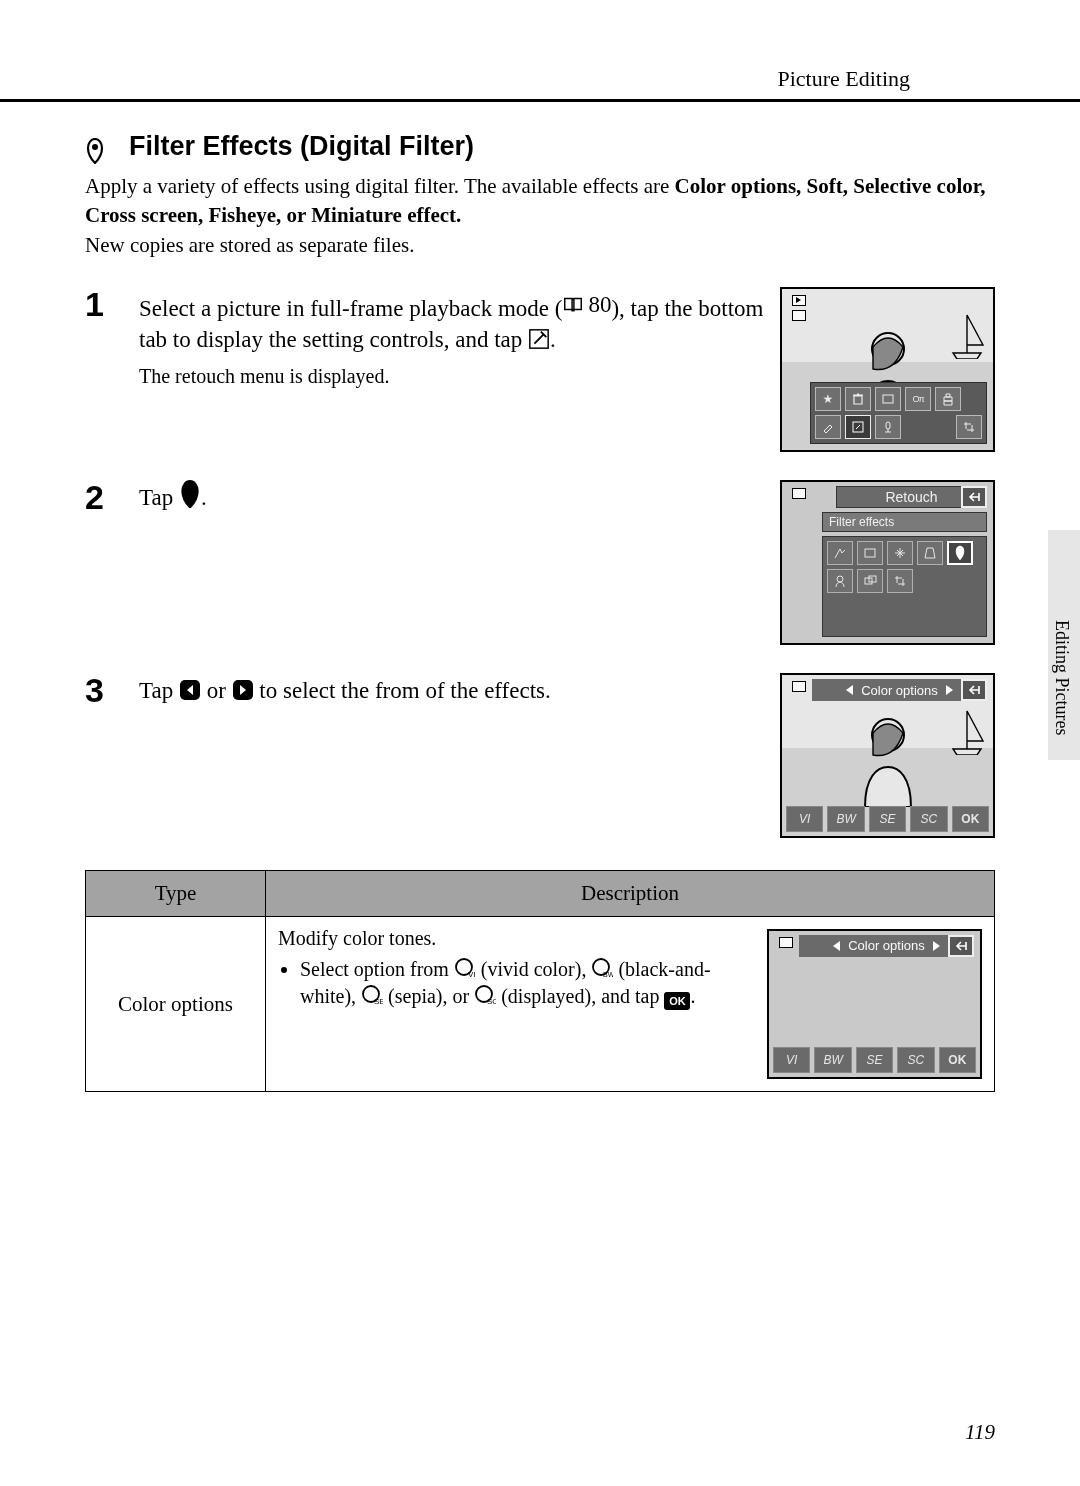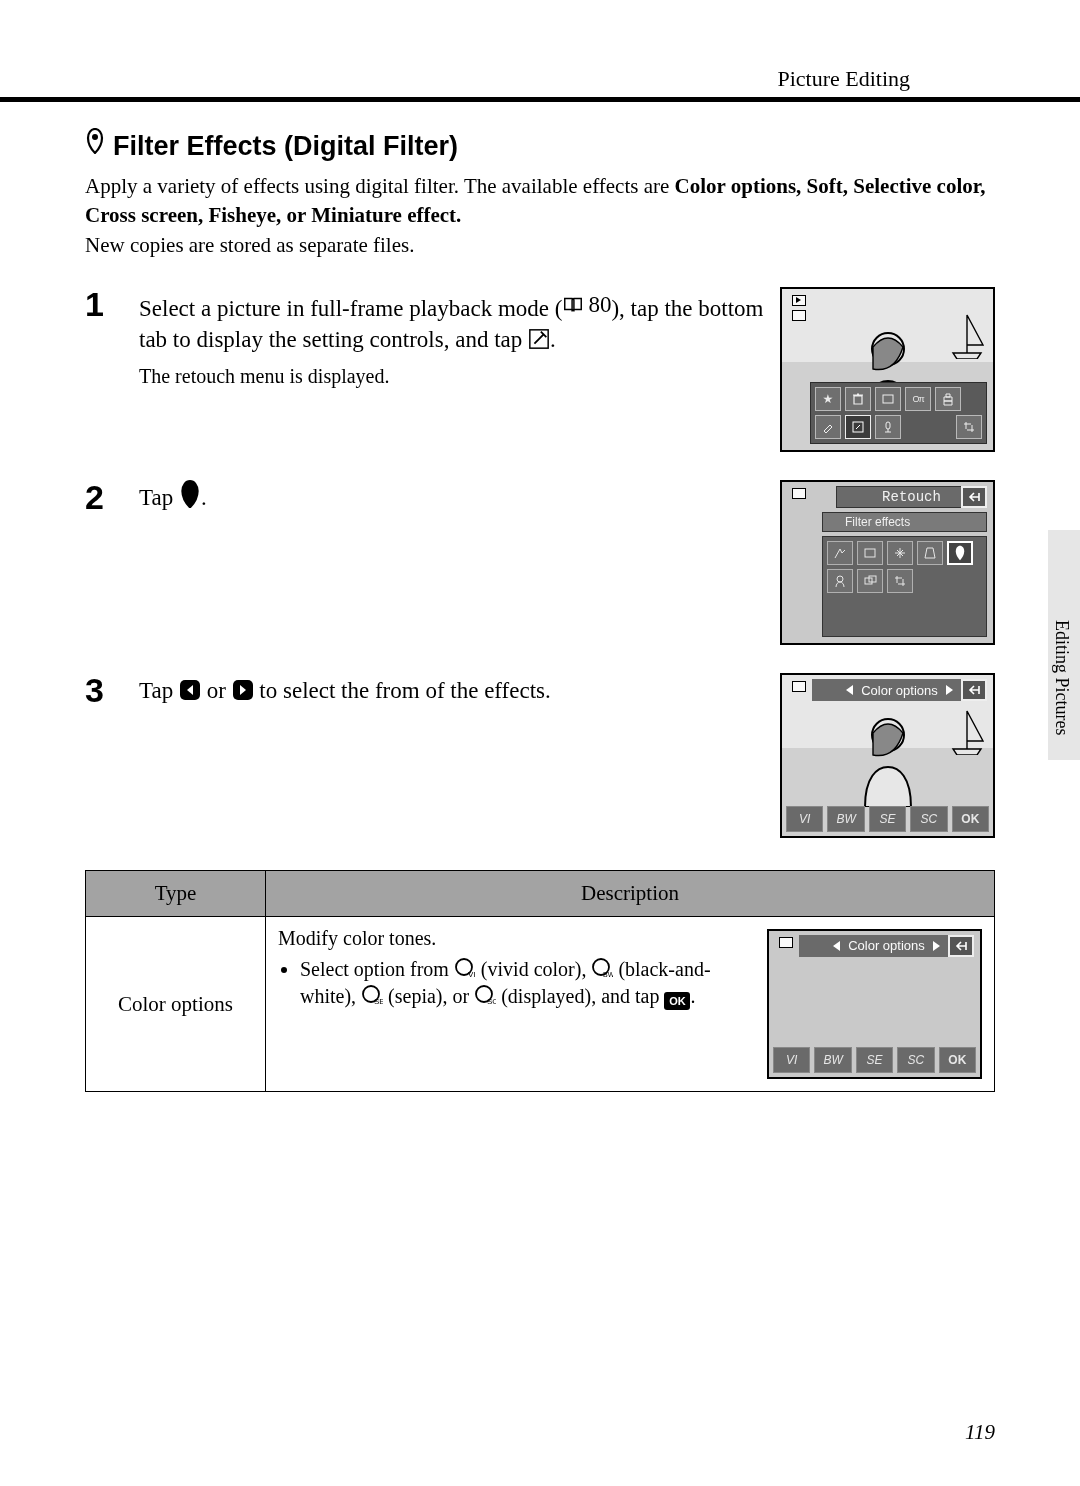--- a/index.html
+++ b/index.html
@@ -15,41 +15,41 @@
     background: #fff;
   }
   .page {
     position: relative;
     width: 100%;
     height: 100%;
     padding: 0;
   }
   .header-zone {
     height: 102px;
-    border-bottom: 5px solid #000000;
+    border-bottom: 3px solid #000000;
     position: relative;
   }
   .running-head {
     position: absolute;
     right: 170px;
     top: 64px;
     font-size: 22px;
   }
   .content {
     padding: 20px 85px 0 85px;
     position: relative;
   }
   h1.section-title {
     font-family: Arial, Helvetica, sans-serif;
     font-weight: 700;
     font-size: 27px;
     margin: 6px 0 8px 0;
     display: flex;
-    align-items: flex-start;
-    gap: 8px;
+    align-items: flex-end;
+    gap: 24px;
   }
   .title-icon {
     display: inline-flex;
     width: 20px; height: 26px;
     align-items:center; justify-content:center;
   }
   .intro p { margin: 2px 0; }
   .effects-bold { font-weight: 700; }
   .step-block { margin-top: 28px; display:flex; align-items:flex-start; gap:16px; }
   .step-num {
@@ -115,30 +115,30 @@
     width:26px;height:24px;border:1px solid #b9b9b9;background:#6f6f6f;
     display:flex;align-items:center;justify-content:center;color:#eaeaea;font-size:12px;font-family:Arial;
   }
   .cam-btn.sel{background:#3b3b3b;border-color:#eee;}
   .cam-btn svg{width:14px;height:14px;}
 
   .cam-title-bar {
     position:absolute; top:4px; left:54px; right:6px; height:22px;
     background:#6a6a6a;border:1px solid #333;
     display:flex;align-items:center;justify-content:center;
-    color:#f0f0f0;font-size:14px;font-family:Liberation Mono, monospace;
+    color:#f0f0f0;font-size:14px;font-family:Liberation Sans, sans-serif;
   }
   .cam-back-btn {
     position:absolute; top:4px; right:6px; width:26px;height:22px;
     border:2px solid #eee;background:#555;display:flex;align-items:center;justify-content:center;
   }
   .cam-sub-bar {
     position:absolute; top:30px; left:40px; right:6px; height:20px;
     border:1px solid #333;background:#7a7a7a;color:#f0f0f0;
-    font-size:12px;font-family:Arial;display:flex;align-items:center;padding-left:22px;
+    font-size:12px;font-family:Arial;display:flex;align-items:center;padding-left:6px;
   }
   .cam-grid {
     position:absolute; top:54px; left:40px; right:6px; bottom:6px;
     border:1px solid #333; background:#636363; padding:4px;
     display:flex;flex-direction:column;gap:4px;
   }
   .cam-grid-row{display:flex;gap:4px;}
   .cam-slot{width:26px;height:24px;border:1px solid #b0b0b0;background:#6f6f6f;
     display:flex;align-items:center;justify-content:center;color:#e6e6e6;}
   .cam-slot.sel{border:2px solid #fff;background:#444;}

